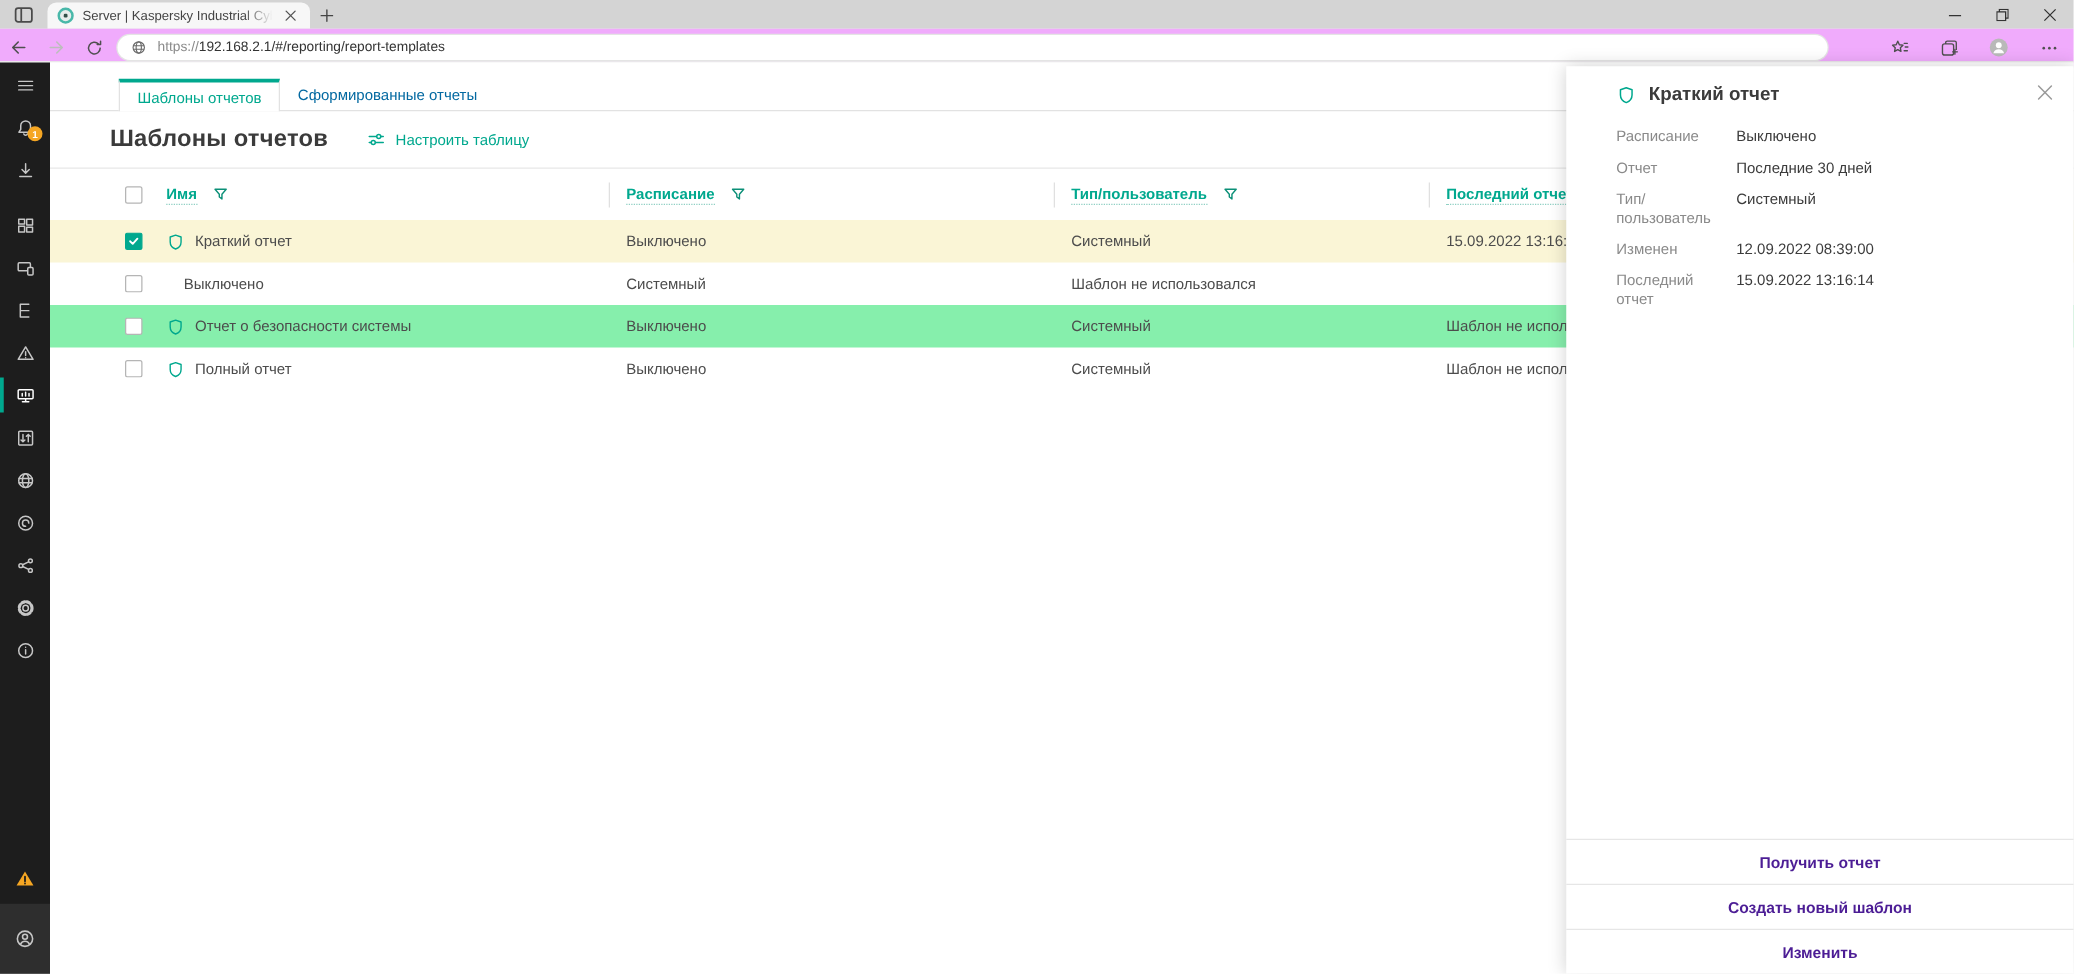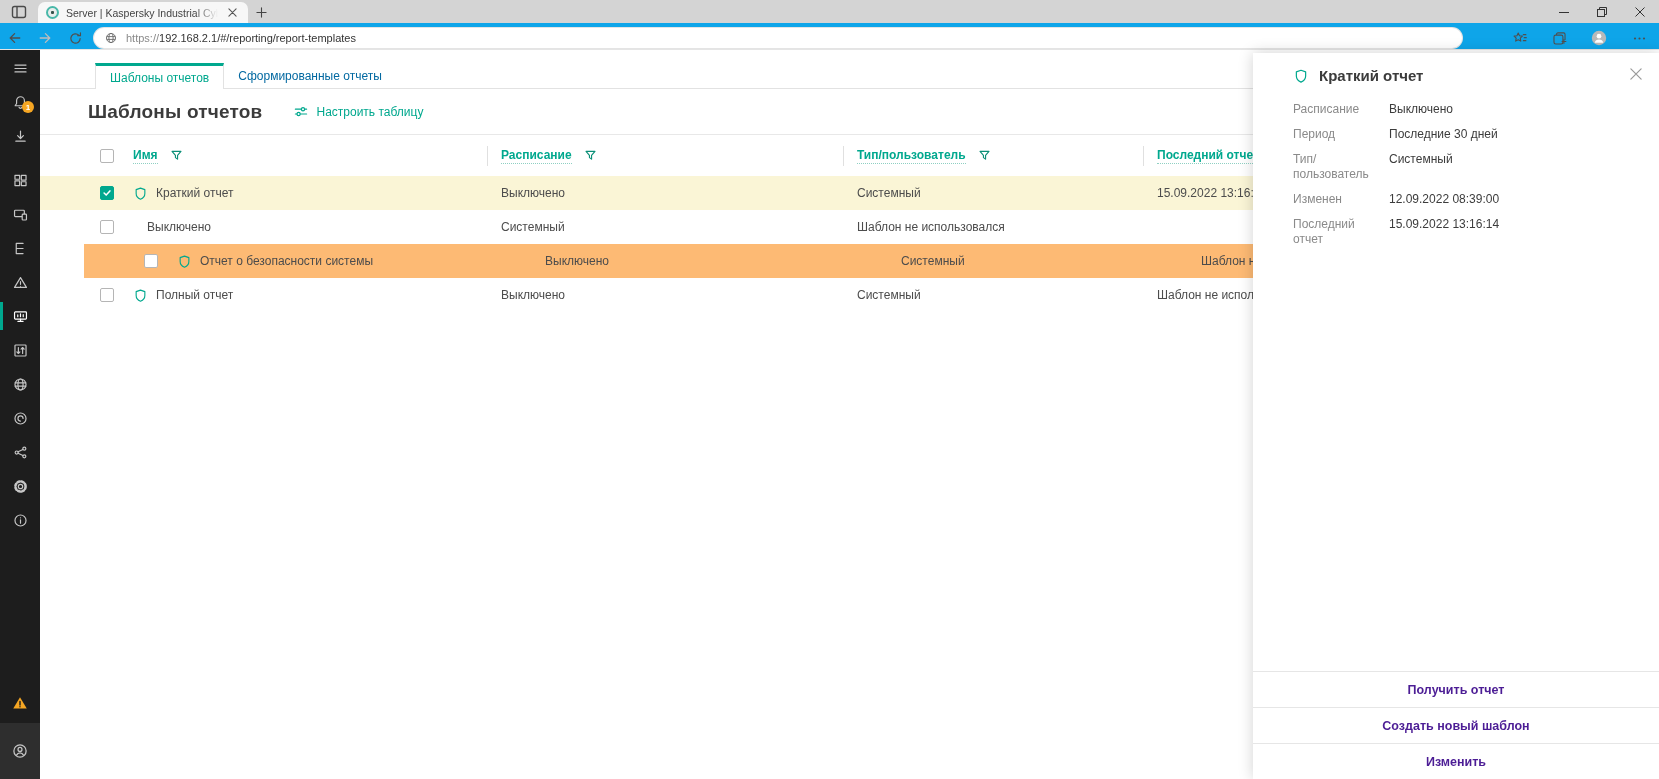--- a/index.html
+++ b/index.html
@@ -17,21 +17,21 @@
     position:relative; flex:none; }
   .favicon::after { content:""; position:absolute; left:3px; top:3px; width:3px; height:3px;
     background:#355049; border-radius:1px; }
   .tab-title { font-size:10.5px; color:#444; white-space:nowrap; overflow:hidden; flex:1;
     -webkit-mask-image:linear-gradient(90deg,#000 85%,transparent); mask-image:linear-gradient(90deg,#000 85%,transparent); }
   .tab-close { flex:none; width:15px; height:15px; display:flex; align-items:center; justify-content:center; border-radius:3px; }
   .new-tab { width:26px; height:21px; display:flex; align-items:center; justify-content:center; }
   .win-controls { position:absolute; right:0; top:0; height:23px; display:flex; }
   .win-btn { width:38px; height:23px; display:flex; align-items:center; justify-content:center; }
 
-  .toolbar { position:absolute; top:23px; left:0; right:0; height:31px; background:#0ea5e9;
+  .toolbar { position:absolute; top:23px; left:0; right:0; height:31px; background:#f0abfc;
     border-bottom:1px solid #cfcfcf; display:flex; align-items:center; }
   .nav-btn { width:30px; height:24px; display:flex; align-items:center; justify-content:center; }
   .urlbar { margin-left:4px; width:1368px; height:20px; background:#fff; border-radius:10px;
     display:flex; align-items:center; padding:0 10px; gap:8px; box-shadow:0 0 0 1px #e4e4e4; }
   .url-text { font-size:11px; color:#333; white-space:nowrap; }
   .url-scheme { color:#8a8a8a; }
   .tool-right { margin-left:auto; display:flex; }
   .tool-icon { width:40px; height:24px; display:flex; align-items:center; justify-content:center; }
 
   
@@ -62,21 +62,21 @@
   .cfg-link { margin-left:31px; display:flex; align-items:center; gap:7px; color:#00a88e; font-size:12px; cursor:pointer; }
 
   .tbl { width:100%; }
   .tbl-header, .tbl-row { display:grid; grid-template-columns:33px 354px 356px 300px 1fr; padding-left:60px; align-items:center; }
   .tbl-header { height:42px; border-top:1px solid #e8e8e8; }
   .hdr-cell { display:flex; align-items:center; gap:12px; font-size:12px; font-weight:bold; color:#00a88e; height:100%; position:relative;text-align:center; }
   .hdr-cell.pad { padding-left:14px; }
   .hdr-sep::before { content:""; position:absolute; left:0; top:11px; height:20px; width:1px; background:#e0e0e0; }
   .hdr-label { border-bottom:1px dotted #8fd0c3; padding-bottom:1px; cursor:pointer; }
   .tbl-row { height:34px; font-size:12px; color:#4c4c4c; }
-  .tbl-row.alt { background:#fdba74;margin-left:44px; }
+  .tbl-row.alt { background:#86efac; }
   .tbl-row.selected { background:#faf5d6; }
   .cell { overflow:hidden; white-space:nowrap; }
   .cell.pad { padding-left:14px; }
   .name-cell { display:flex; align-items:center; gap:8px; overflow:hidden; white-space:nowrap; }
   .checkbox { width:14px; height:14px; border:1px solid #b5b5b5; border-radius:2px; background:#fff;
     display:flex; align-items:center; justify-content:center; cursor:pointer; }
   .checkbox.checked { background:#00a88e; border-color:#00a88e; }
 
   
   .panel { position:absolute; left:1253px; top:3px; right:0; bottom:0; background:#fff; z-index:10;
@@ -425,21 +425,21 @@
       </div>
       <div class="panel-head">
         <svg width="16" height="16" viewBox="0 0 20 20">
             <path d="M10 2.8 15.8 4.8 V10 C15.8 13.6 13.4 16.3 10 17.6 C6.6 16.3 4.2 13.6 4.2 10 V4.8 Z" fill="none" stroke="#00a88e" stroke-width="1.5" stroke-linejoin="round"></path>
           </svg>
         <span class="panel-title">Краткий отчет</span>
       </div>
       <div class="panel-fields">
         <div class="f-label">Расписание</div>
         <div class="f-value">Выключено</div>
-        <div class="f-label">Период</div>
+        <div class="f-label">Отчет</div>
         <div class="f-value">Последние 30 дней</div>
         <div class="f-label">Тип/пользователь</div>
         <div class="f-value">Системный</div>
         <div class="f-label">Изменен</div>
         <div class="f-value">12.09.2022 08:39:00</div>
         <div class="f-label">Последний отчет</div>
         <div class="f-value">15.09.2022 13:16:14</div>
       </div>
       <div class="panel-buttons">
         <div class="panel-btn">Получить отчет</div>

